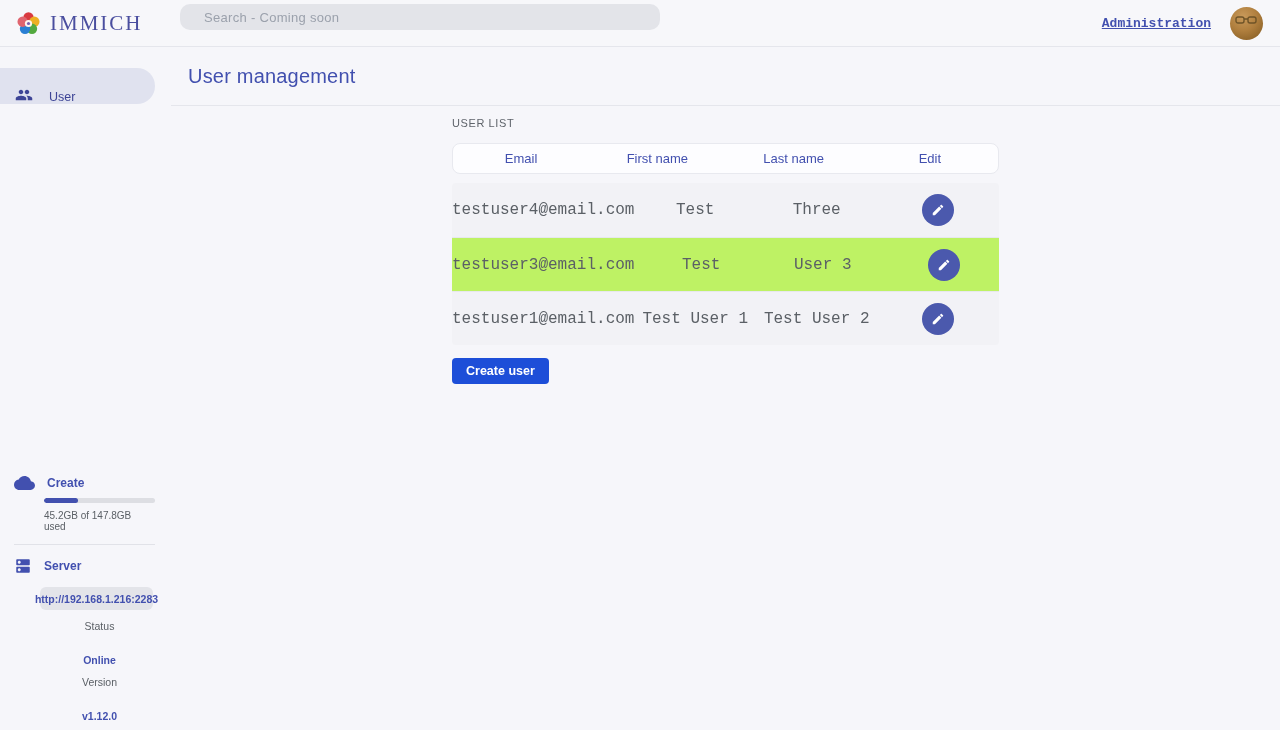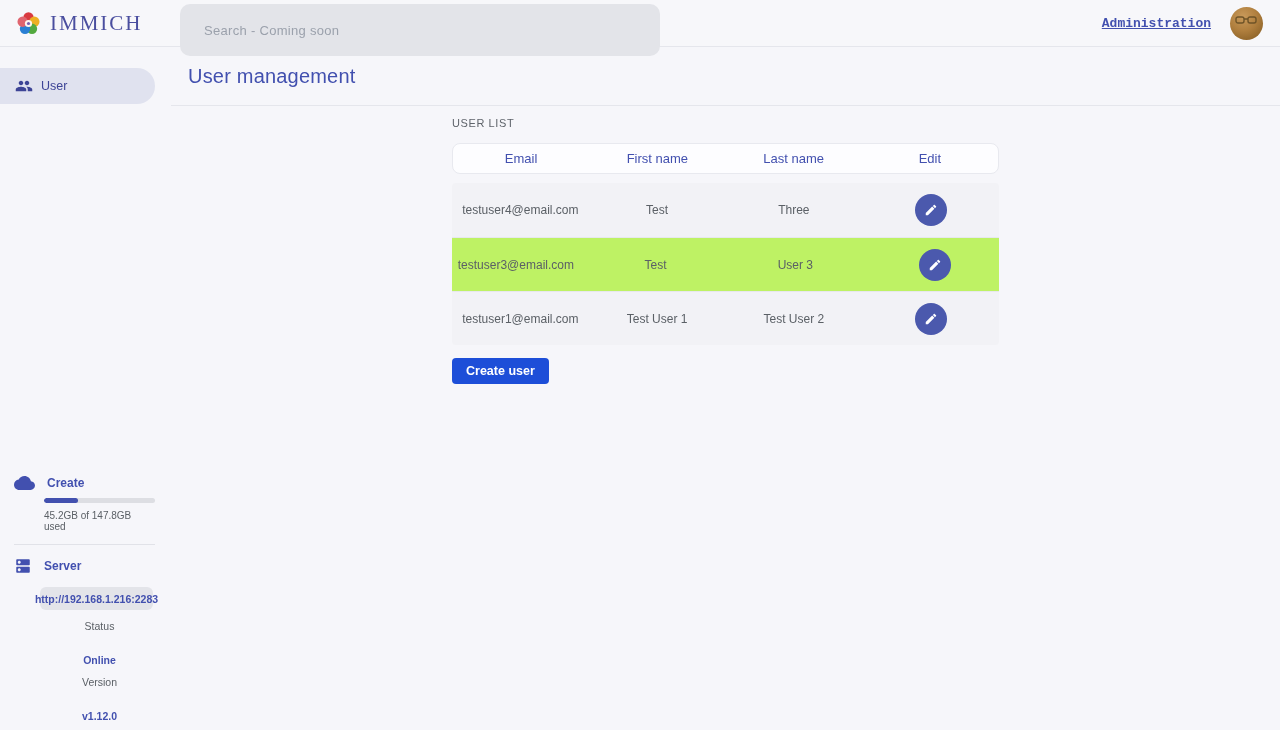--- a/index.html
+++ b/index.html
@@ -16,21 +16,21 @@
     background:#f7f7fa;
     border-bottom:1px solid #e5e6ec;
     display:flex; align-items:center;
   }
   .brand { display:flex; align-items:center; gap:8px; padding-left:15px; width:165px; }
   .brand-word {
     font-family:"Liberation Serif", serif;
     font-size:21px; letter-spacing:2px; color:#4a4e9f; font-weight:500;
   }
   .search {
-    position:absolute; left:180px; top:4px; width:480px; height:52px;
+    position:absolute; left:180px; top:4px; width:480px; height:26px;
     background:#e3e4e9; border-radius:10px;
     display:flex; align-items:center; padding-left:24px;
     cursor:text;
   }
   .search span { font-size:13px; color:#9ba1ac; letter-spacing:0.3px; }
   .nav-right {
     margin-left:auto; display:flex; align-items:center; gap:19px; padding-right:17px;font-family:Liberation Mono, monospace;
   }
   .admin-link {
     font-size:13px; font-weight:bold; color:#4250af;
@@ -40,21 +40,21 @@
     width:33px; height:33px; border-radius:50%;
     background:radial-gradient(circle at 40% 30%, #c99a5b 0%, #b07f3e 45%, #7e571f 100%);
     position:relative; overflow:hidden; cursor:pointer;
   }
   .avatar svg { position:absolute; left:5px; top:9px; }
   
   .sidebar { position:absolute; top:47px; left:0; width:171px; height:683px; }
   .side-item {
     position:absolute; top:21px; left:0; width:155px; height:36px;
     background:#e0e2ef; border-radius:0 18px 18px 0;
-    display:flex; align-items:center; gap:8px; padding-left:15px;
+    display:flex; align-items:flex-end; gap:16px; padding-left:15px;
     cursor:pointer;
   }
   .side-item span { font-size:12.5px; font-weight:500; color:#3d4496; }
   .side-bottom { position:absolute; left:0; bottom:8px; width:155px; }
   .sec-head { display:flex; align-items:center; gap:12px; padding-left:14px; }
   .sec-head .sec-title { font-size:12px; font-weight:bold; color:#4250af; }
   .progress-track {
     margin:8px 0 0 44px; width:111px; height:5px; border-radius:3px; background:#dddee3;
     overflow:hidden;
   }
@@ -93,21 +93,21 @@
   .table-rows {
     position:absolute; top:183px; left:452px; width:547px;
     border-radius:4px; overflow:hidden;
   }
   .t-row {
     height:54px; display:grid; grid-template-columns:repeat(4,1fr); align-items:center;
   }
   .t-row + .t-row { border-top:1px solid #e7e8ed; }
   .t-row.alt { background:#f2f2f6; }
   .t-row.lite { background:#bef264;gap:12px; }
-  .t-row .cell { text-align:center; font-size:12px; color:#5b6066; }
+  .t-row .cell { text-align:center; font-size:16px; color:#5b6066;font-family:Liberation Mono, monospace; }
   .edit-cell { display:flex; justify-content:center; }
   .edit-btn {
     width:32px; height:32px; border-radius:50%; border:none; background:#4b59ad;
     display:flex; align-items:center; justify-content:center; cursor:pointer;
   }
   .create-btn {
     position:absolute; top:358px; left:452px;
     background:#1d4ed8; color:#ffffff; border:none; border-radius:4px;
     height:26px; padding:0 14px; font-size:12.5px; font-weight:bold;
     font-family:"Liberation Sans", sans-serif; cursor:pointer;

